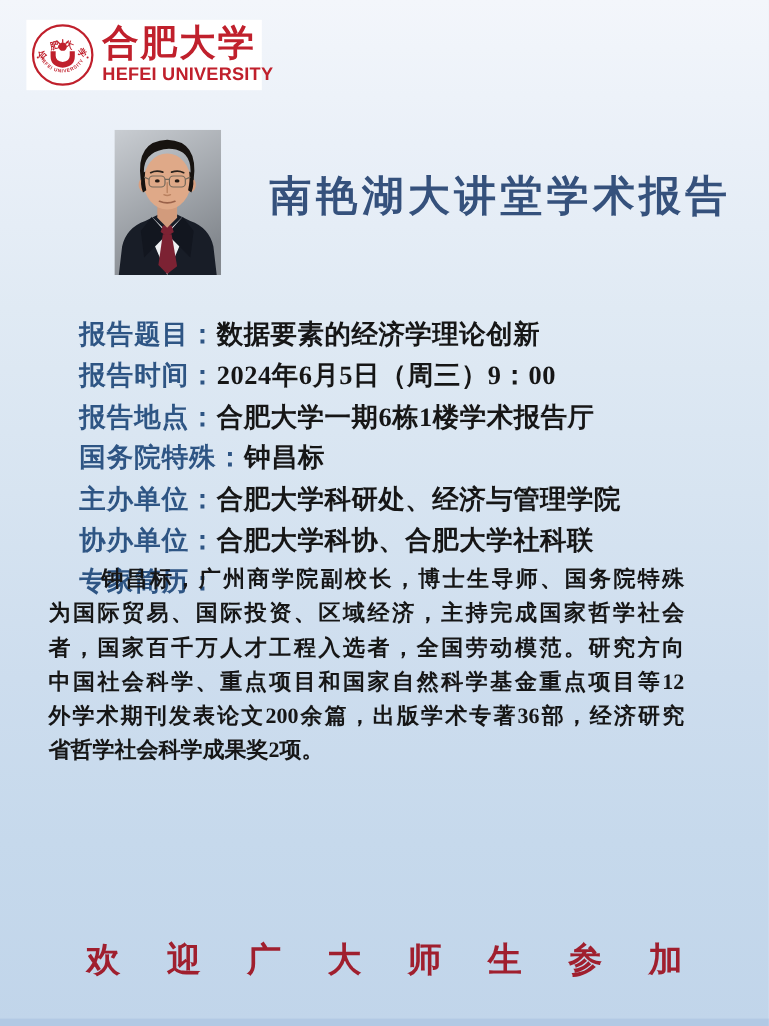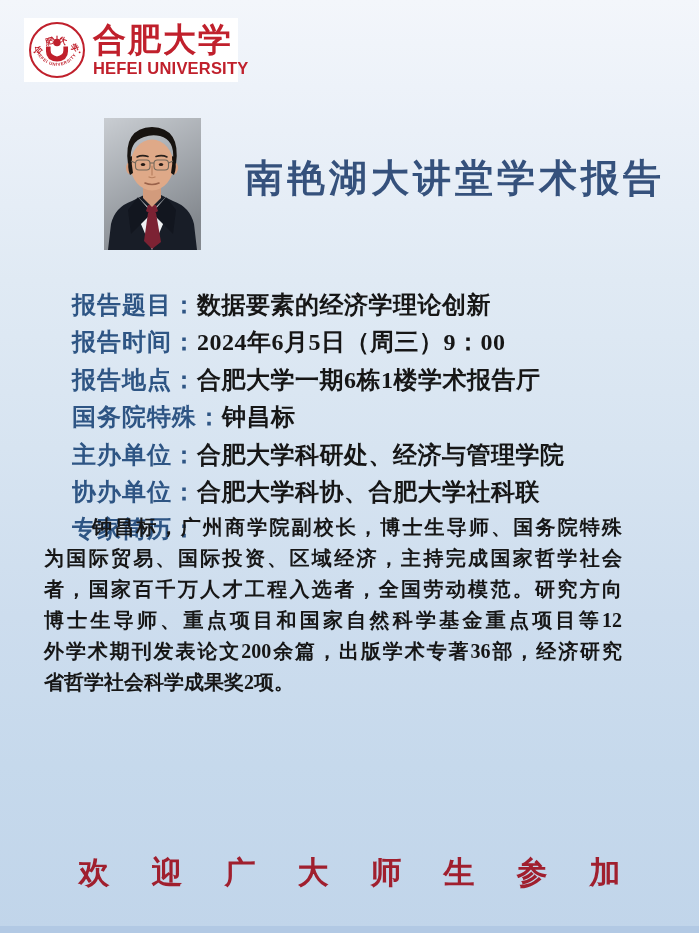--- a/index.html
+++ b/index.html
@@ -188,21 +188,21 @@
     </div>
     <div class="info-row">
       <span class="info-label">专家简历：</span><span class="info-value"></span>
     </div>
   </div>
 
   <div class="bio">
     <div class="bio-line first">钟昌标，广州商学院副校长，博士生导师、国务院特殊</div>
     <div class="bio-line">为国际贸易、国际投资、区域经济，主持完成国家哲学社会</div>
     <div class="bio-line">者，国家百千万人才工程入选者，全国劳动模范。研究方向</div>
-    <div class="bio-line">博士生导师、重点项目和国家自然科学基金重点项目等12</div>
+    <div class="bio-line">中国社会科学、重点项目和国家自然科学基金重点项目等12</div>
     <div class="bio-line">外学术期刊发表论文200余篇，出版学术专著36部，经济研究</div>
     <div class="bio-line last">省哲学社会科学成果奖2项。</div>
   </div>
 
   <div class="welcome">欢迎广大师生参加</div>
 
   <div class="bottom-strip"></div>
 </div>
 
 </body></html>

